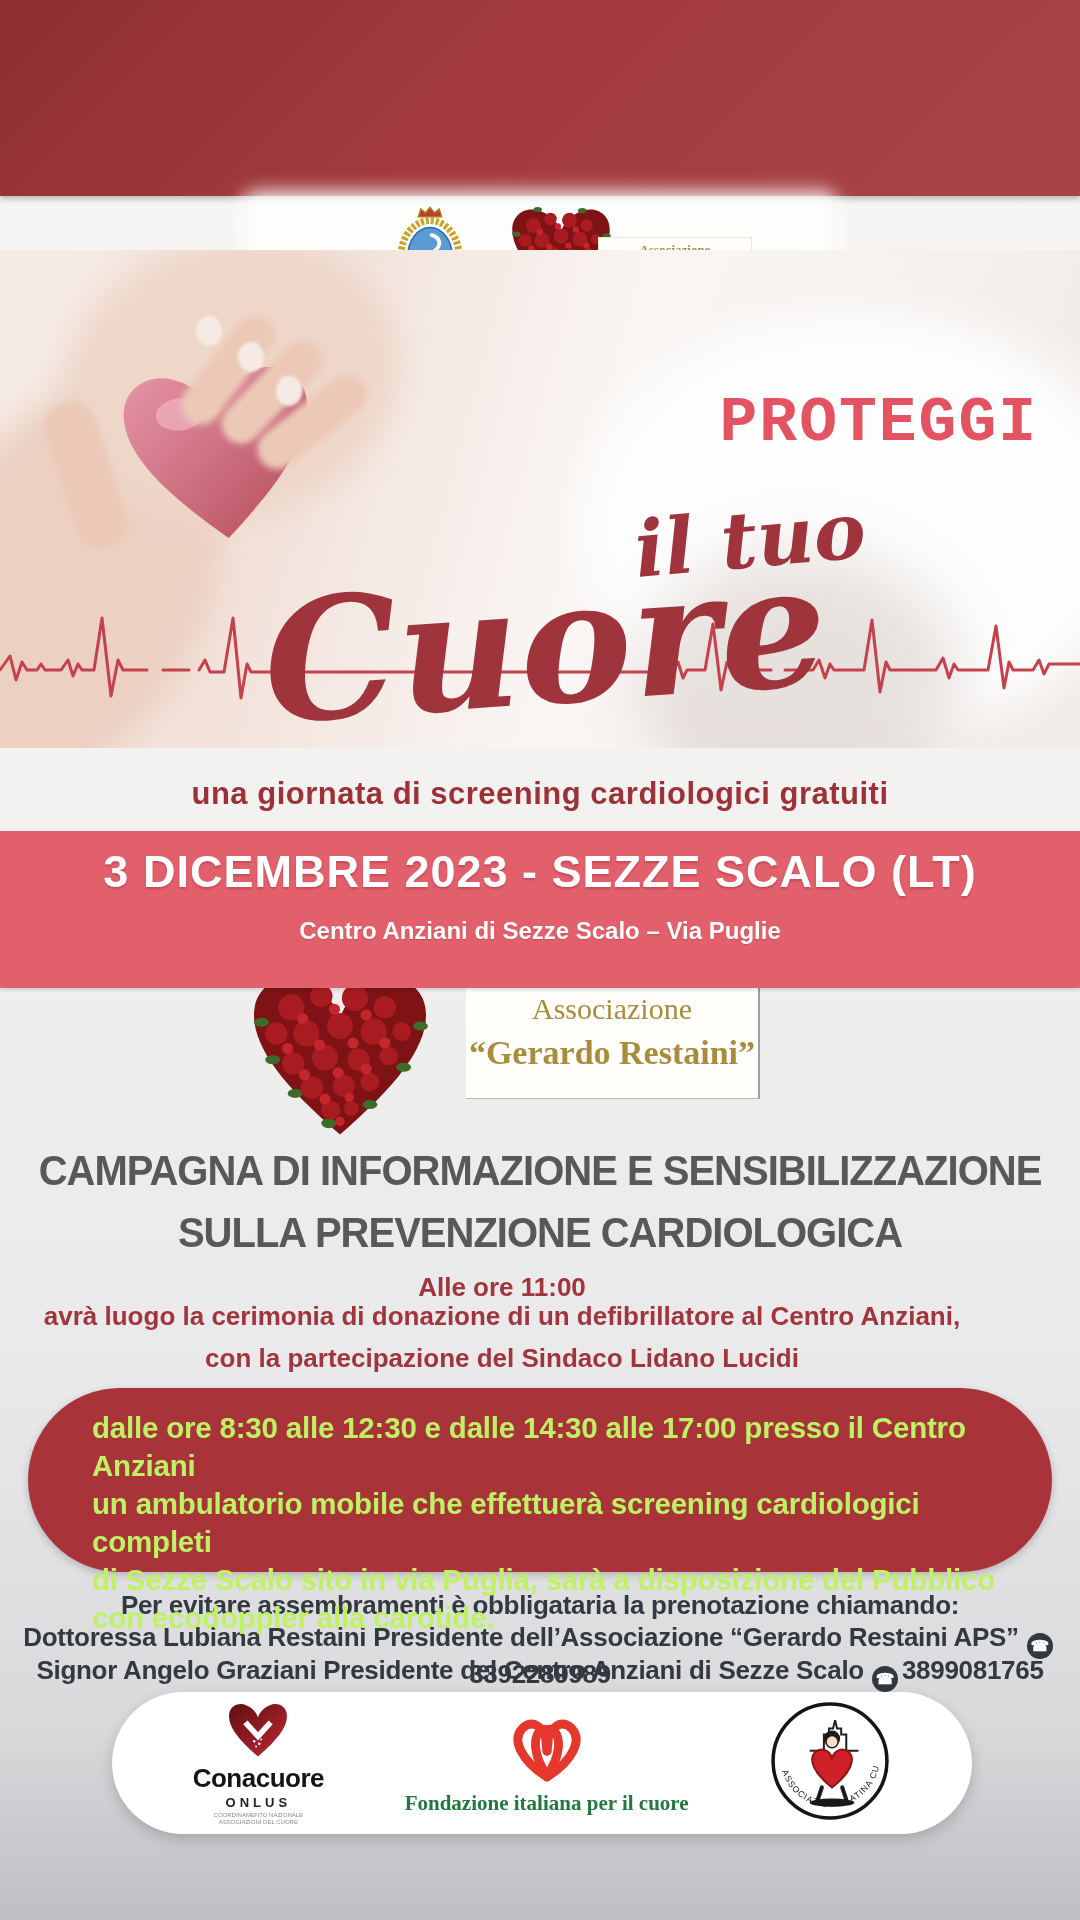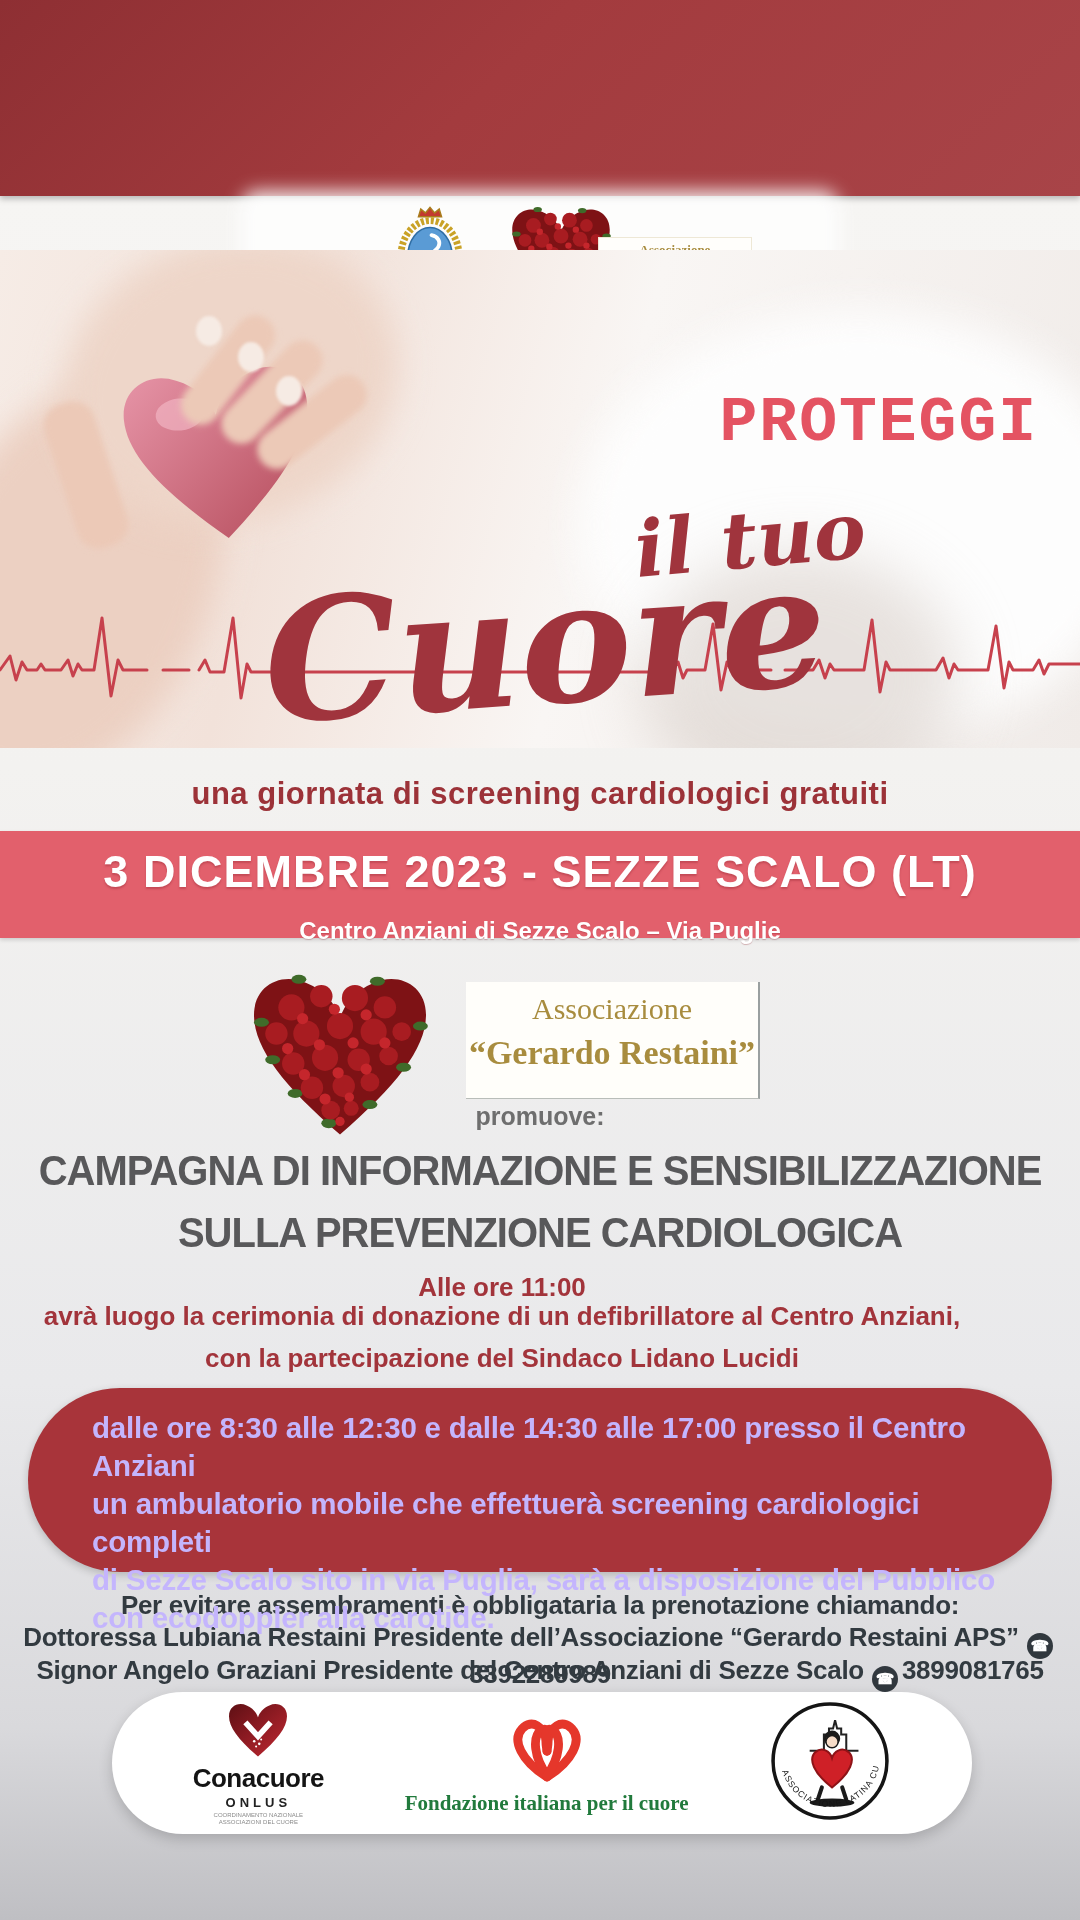--- a/index.html
+++ b/index.html
@@ -40,41 +40,41 @@
               color:#e45362;z-index:4;font-family:Liberation Mono, monospace;}
   .t-iltuo{top:494px;left:560px;width:380px;text-align:center;z-index:4;
            font-family:"DejaVu Serif",serif;font-style:italic;font-weight:bold;
            font-size:78px;color:#a0343d;transform:rotate(-5deg);}
   .t-cuore{top:560px;left:215px;width:660px;text-align:center;z-index:4;line-height:1;
            font-family:"DejaVu Serif",serif;font-style:italic;font-weight:bold;
            font-size:168px;color:#a0343d;transform:rotate(-4deg);}
   .t-sub{top:776px;left:0;width:1080px;text-align:center;font-size:31px;font-weight:bold;
          letter-spacing:.5px;color:#9c3238;z-index:4;}
   
-  .banner{left:0;top:831px;width:1080px;height:107px;background:#e2606c;z-index:4;
+  .banner{left:0;top:831px;width:1080px;height:157px;background:#e2606c;z-index:4;
           box-shadow:0 2px 4px rgba(0,0,0,.15);text-align:center;color:#fff;}
   .banner .b1{margin-top:15px;font-size:45px;font-weight:bold;letter-spacing:1px;
               text-shadow:0 2px 2px rgba(140,35,45,.35);}
   .banner .b2{margin-top:19px;font-size:24px;font-weight:bold;text-shadow:0 1px 1px rgba(140,35,45,.3);}
   
   .rose-mid{left:226px;top:970px;width:228px;height:172px;z-index:2;}
   .assoc-mid-box{left:466px;top:982px;width:292px;height:106px;background:#fffefa;
                  border-right:2px solid #9aa0a0;border-bottom:1.5px solid #b9bdb9;
                  text-align:center;padding-top:10px;}
   .assoc-mid-box .l1{font-family:"Liberation Serif",serif;font-size:30px;color:#a88c3e;}
   .assoc-mid-box .l2{font-family:"Liberation Serif",serif;font-size:34px;font-weight:bold;color:#a88c3e;margin-top:8px;}
   .promuove{top:1102px;left:0;width:1080px;text-align:center;font-size:25px;font-weight:bold;color:#6e6e6e;}
   .campaign{left:0;width:1080px;text-align:center;font-weight:bold;color:#58585a;
             font-size:40px;letter-spacing:-1px;transform:scaleY(1.06);}
   .c1{top:1148px;} .c2{top:1210px;}
   .cer{left:4px;width:996px;text-align:center;font-weight:bold;color:#a2343b;font-size:26px;}
   .cer-t{top:1272px;} .cer-1{top:1301px;} .cer-2{top:1331px;margin-top:12px;}
   
   .redbox{left:28px;top:1388px;width:1024px;height:184px;border-radius:92px;background:#a8343a;
-          box-shadow:0 3px 8px rgba(0,0,0,.2);color:#c4b5fd;z-index:4;
+          box-shadow:0 3px 8px rgba(0,0,0,.2);color:#bef264;z-index:4;
           padding:21px 40px 0 64px;box-sizing:border-box;}
   .redbox div{font-size:29.5px;font-weight:bold;line-height:38px;letter-spacing:-.2px;}
   
   .book{left:0;width:1080px;text-align:center;font-weight:bold;color:#323a40;font-size:26px;letter-spacing:-.3px;}
   .bk-0{top:1590px;} .bk-1{top:1622px;} .bk-2{top:1655px;}
   .phone-icon{display:inline-flex;width:26px;height:26px;border-radius:50%;background:#31383e;
               color:#fff;font-size:15px;align-items:center;justify-content:center;
               vertical-align:-5px;margin:0 4px 0 8px;}
   
   .pill{left:112px;top:1692px;width:860px;height:142px;border-radius:71px;background:#fff;
@@ -242,21 +242,20 @@
     <div class="b2">Centro Anziani di Sezze Scalo – Via Puglie</div>
   </div>
 
   <svg class="abs rose-mid" viewBox="0 0 100 92">
       <use href="#roseheart"></use>
     </svg>
   <div class="abs assoc-mid-box">
     <div class="l1">Associazione</div>
     <div class="l2">“Gerardo Restaini”</div>
   </div>
-  <div class="abs promuove">promuove:</div>
 
   <div class="abs campaign c1">CAMPAGNA DI INFORMAZIONE E SENSIBILIZZAZIONE</div>
   <div class="abs campaign c2">SULLA PREVENZIONE CARDIOLOGICA</div>
 
   <div class="abs cer cer-t">Alle ore 11:00</div>
   <div class="abs cer cer-1">avrà luogo la cerimonia di donazione di un defibrillatore al Centro Anziani,</div>
   <div class="abs cer cer-2">con la partecipazione del Sindaco Lidano Lucidi</div>
 
   <div class="abs redbox">
     <div>dalle ore 8:30 alle 12:30 e dalle 14:30 alle 17:00 presso il Centro Anziani</div>

